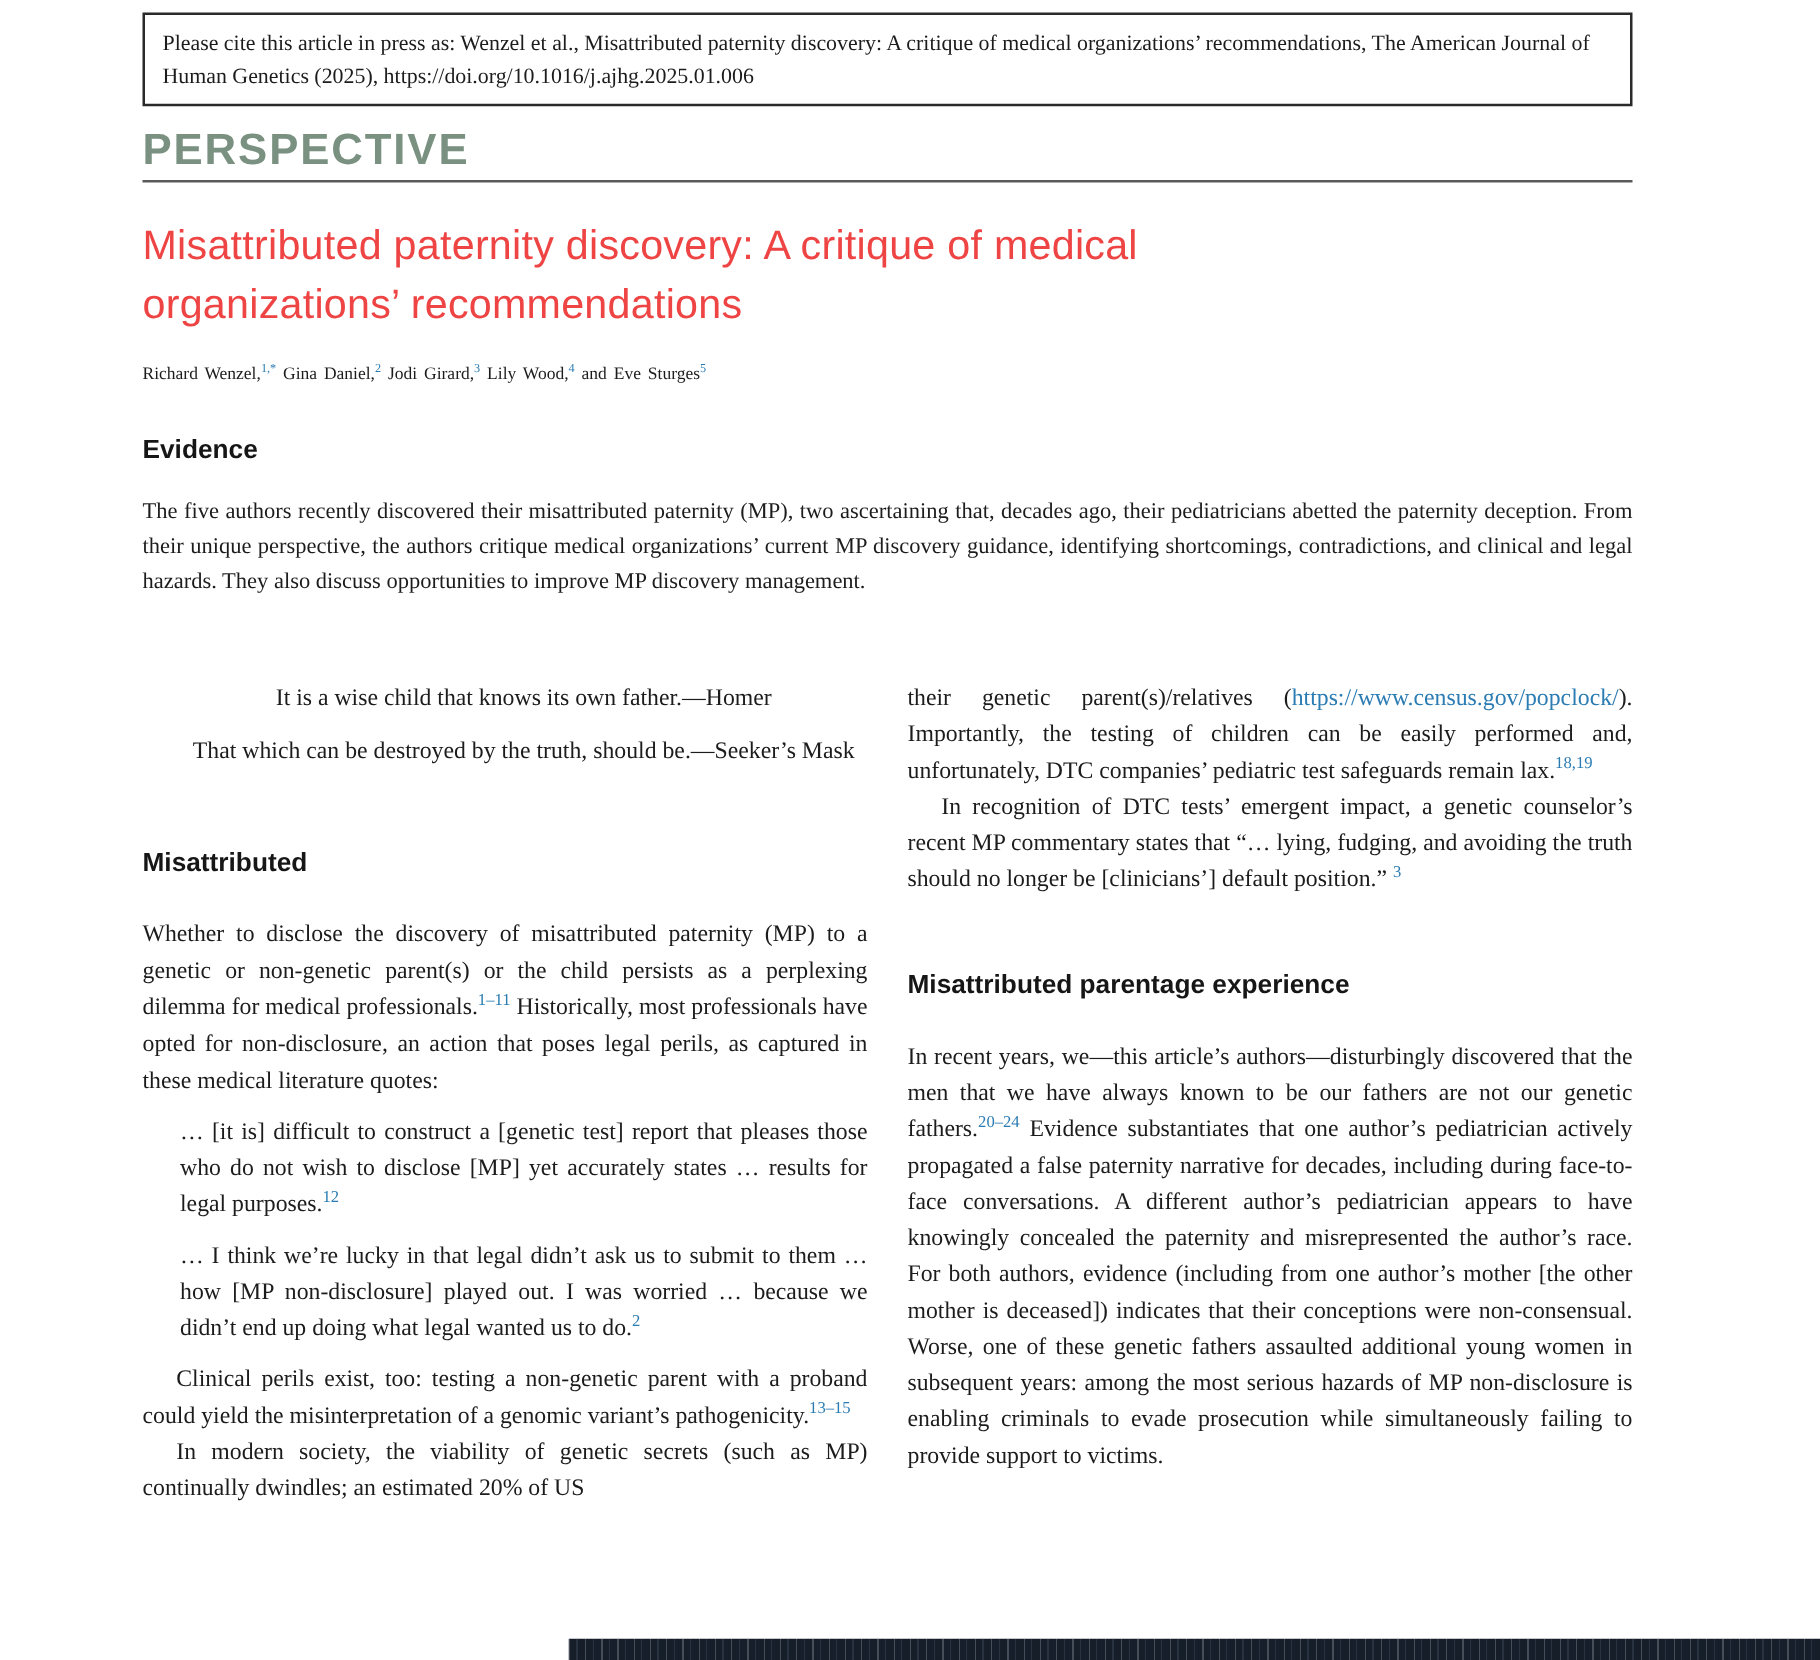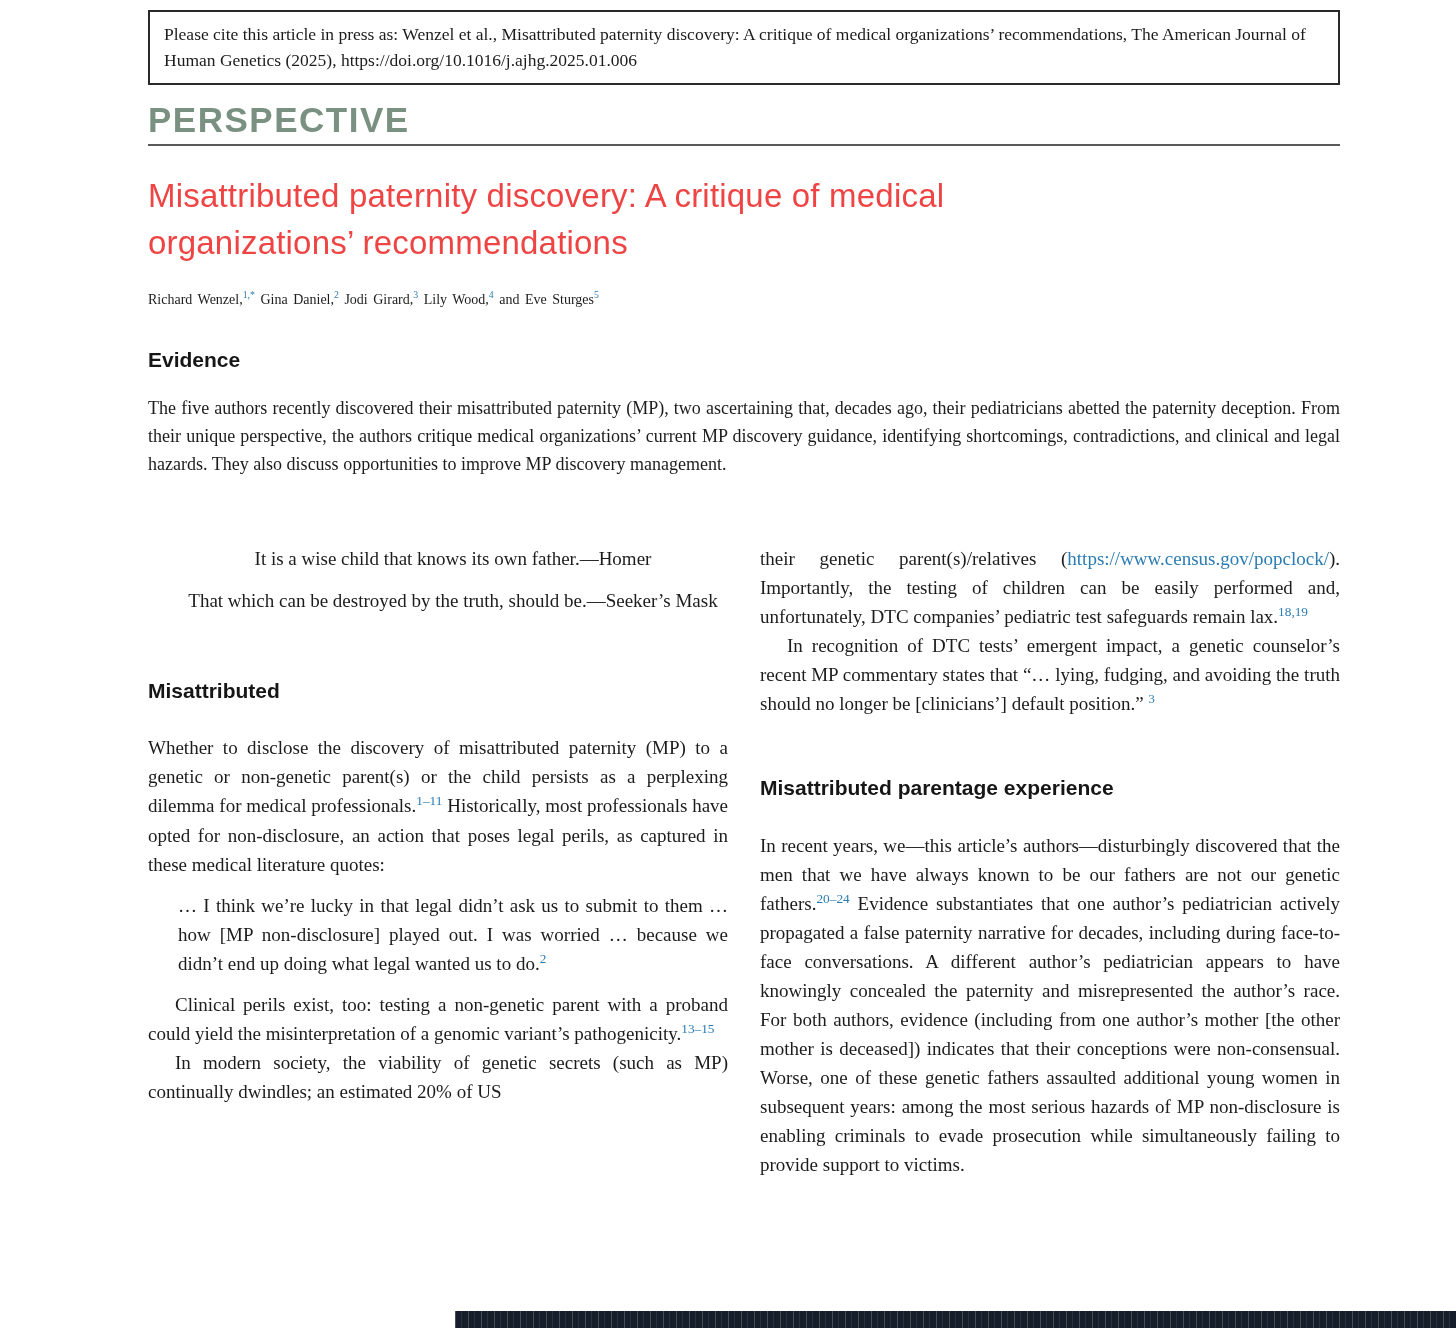--- a/index.html
+++ b/index.html
@@ -12,21 +12,21 @@
   body {
     width: 1456px;
     height: 1328px;
     position: relative;
     overflow: hidden;
     font-family: "Liberation Serif", serif;
     color: var(--text);
   }
   .page {
     position: absolute;
-    left: 148px;
+    left: 114px;
     top: 10px;
     width: 1192px;
   }
   .cite-box {
     border: 2px solid #2a2a2a;
     padding: 9px 14px;
     font-size: 17.5px;
     line-height: 1.5;
   }
   .banner-row {
@@ -140,20 +140,21 @@
   <div class="columns">
 
     <div class="col">
       <p class="epigraph">It is a wise child that knows its own father.—Homer</p>
       <p class="epigraph">That which can be destroyed by the truth, should be.—Seeker’s Mask</p>
 
       <h2 class="section-heading intro-heading">Misattributed</h2>
 
       <p class="para">Whether to disclose the discovery of misattributed paternity (MP) to a genetic or non-genetic parent(s) or the child persists as a perplexing dilemma for medical professionals.<sup class="ref">1–11</sup> Historically, most professionals have opted for non-disclosure, an action that poses legal perils, as captured in these medical literature quotes:</p>
 
+      <p class="blockquote">… [it is] difficult to construct a [genetic test] report that pleases those who do not wish to disclose [MP] yet accurately states … results for legal purposes.<sup class="ref">12</sup></p>
 
       <p class="blockquote">… I think we’re lucky in that legal didn’t ask us to submit to them … how [MP non-disclosure] played out. I was worried … because we didn’t end up doing what legal wanted us to do.<sup class="ref">2</sup></p>
 
       <p class="para indent">Clinical perils exist, too: testing a non-genetic parent with a proband could yield the misinterpretation of a genomic variant’s pathogenicity.<sup class="ref">13–15</sup></p>
 
       <p class="para indent">In modern society, the viability of genetic secrets (such as MP) continually dwindles; an estimated 20% of US</p>
     </div>
 
     <div class="col">
       <p class="para">their genetic parent(s)/relatives (<span class="link">https://www.census.gov/popclock/</span>). Importantly, the testing of children can be easily performed and, unfortunately, DTC companies’ pediatric test safeguards remain lax.<sup class="ref">18,19</sup></p>

